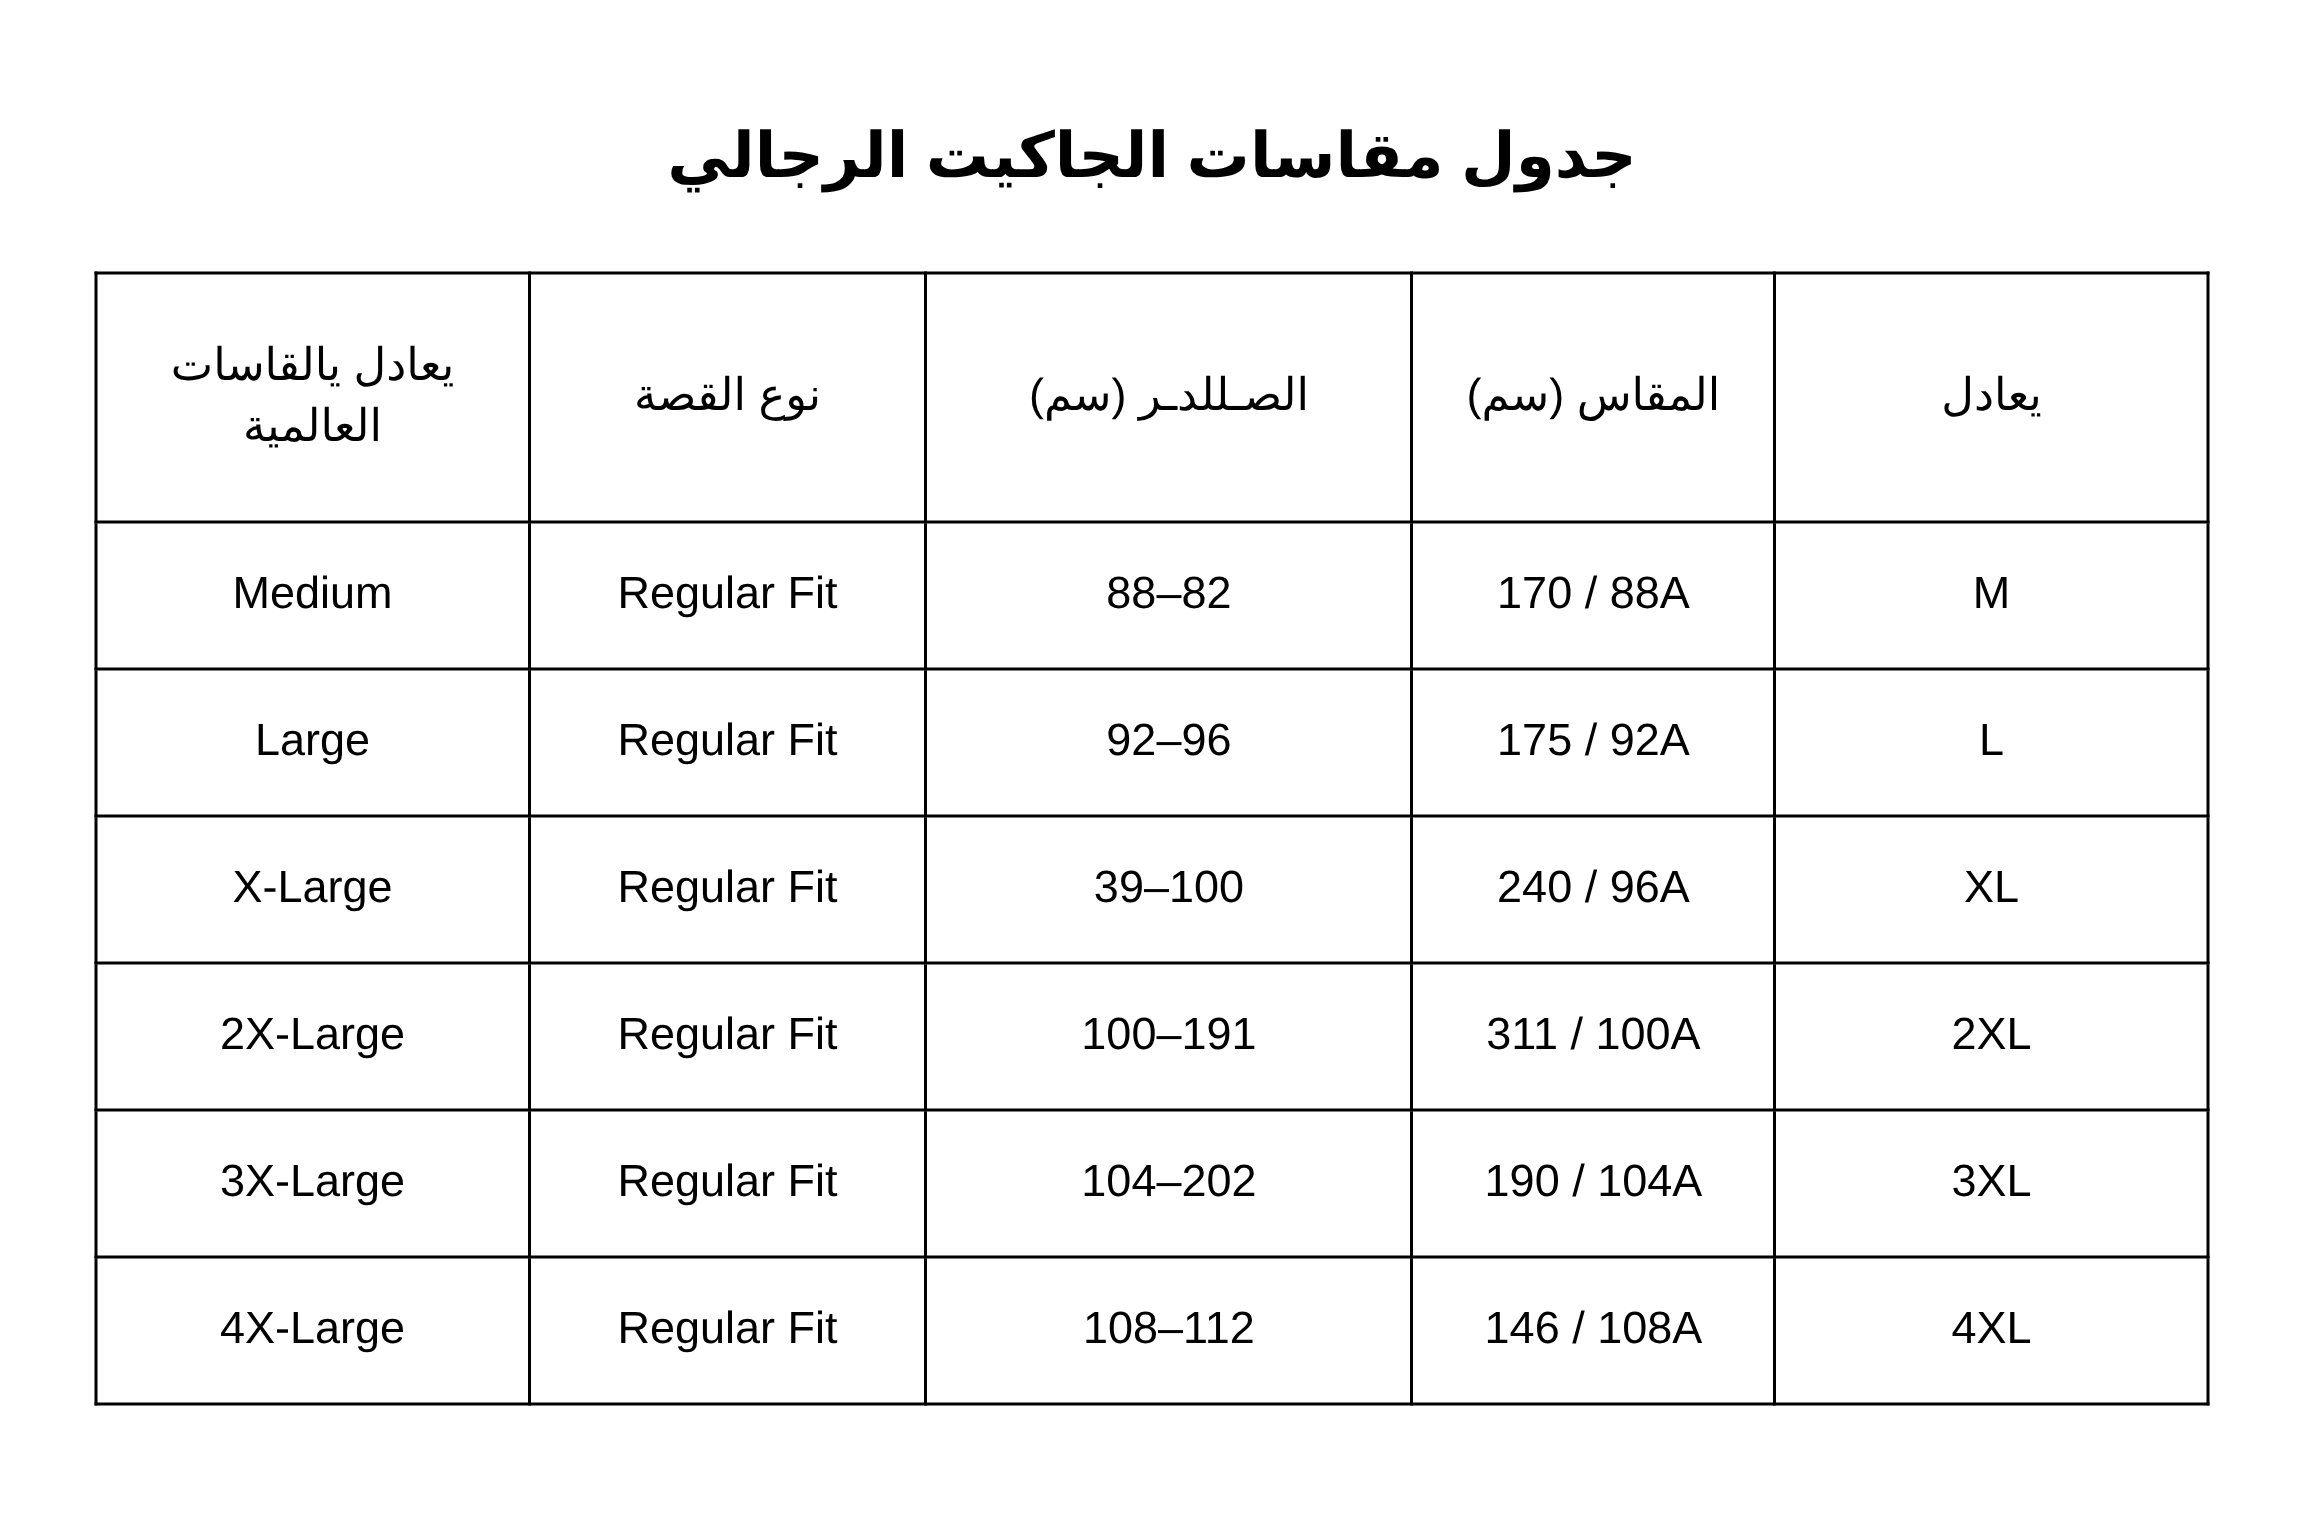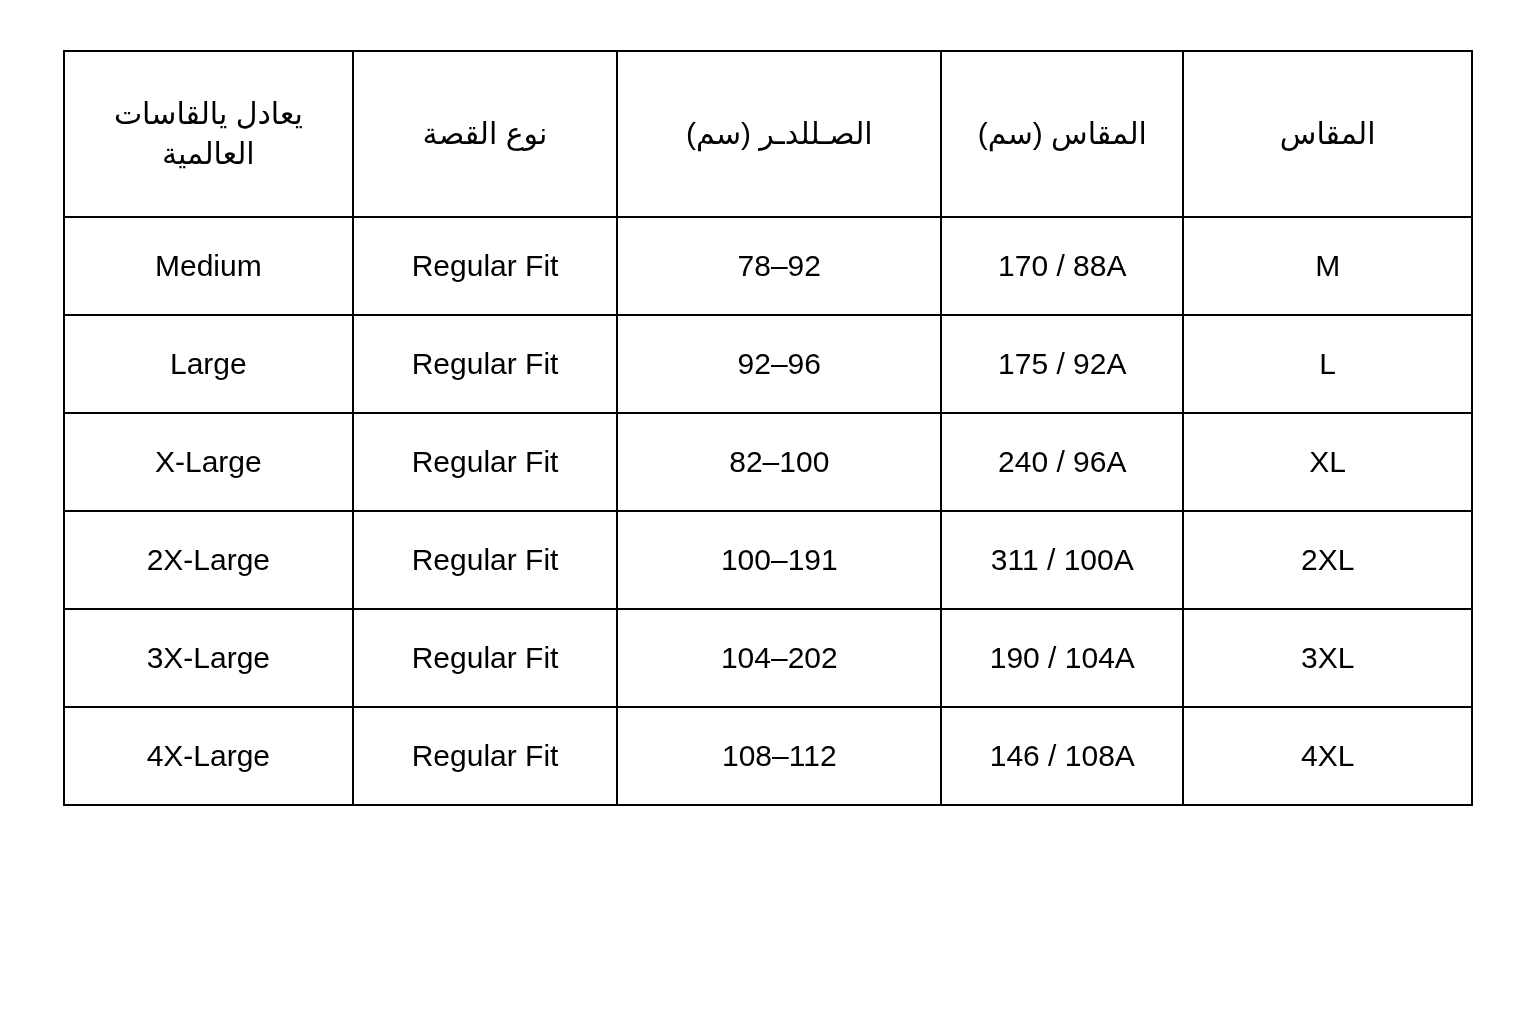--- a/index.html
+++ b/index.html
@@ -70,58 +70,59 @@
     font-family: "Liberation Sans", "DejaVu Sans", sans-serif;
     direction: ltr;
     unicode-bidi: isolate;
   }
 </style>
 </head>
 <body>
 
 <div class="page">
 
+  <div class="title">جدول مقاسات الجاكيت الرجالي</div>
 
   <div class="table-wrap">
     <table class="size-table">
       <colgroup>
         <col class="c-size">
         <col class="c-len">
         <col class="c-chest">
         <col class="c-fit">
         <col class="c-intl">
       </colgroup>
       <thead>
         <tr>
-          <th>المقاس</th>
+          <th>يعادل</th>
           <th>المقاس (سم)</th>
           <th>الصـللدـر (سم)</th>
           <th>نوع القصة</th>
           <th>يعادل يالقاسات العالمية</th>
         </tr>
       </thead>
       <tbody>
         <tr>
           <td class="latin">M</td>
           <td class="latin">170 / 88A</td>
-          <td class="latin">78–92</td>
+          <td class="latin">88–82</td>
           <td class="latin">Regular Fit</td>
           <td class="latin">Medium</td>
         </tr>
         <tr>
           <td class="latin">L</td>
           <td class="latin">175 / 92A</td>
           <td class="latin">92–96</td>
           <td class="latin">Regular Fit</td>
           <td class="latin">Large</td>
         </tr>
         <tr>
           <td class="latin">XL</td>
           <td class="latin">240 / 96A</td>
-          <td class="latin">82–100</td>
+          <td class="latin">39–100</td>
           <td class="latin">Regular Fit</td>
           <td class="latin">X-Large</td>
         </tr>
         <tr>
           <td class="latin">2XL</td>
           <td class="latin">311 / 100A</td>
           <td class="latin">100–191</td>
           <td class="latin">Regular Fit</td>
           <td class="latin">2X-Large</td>
         </tr>

